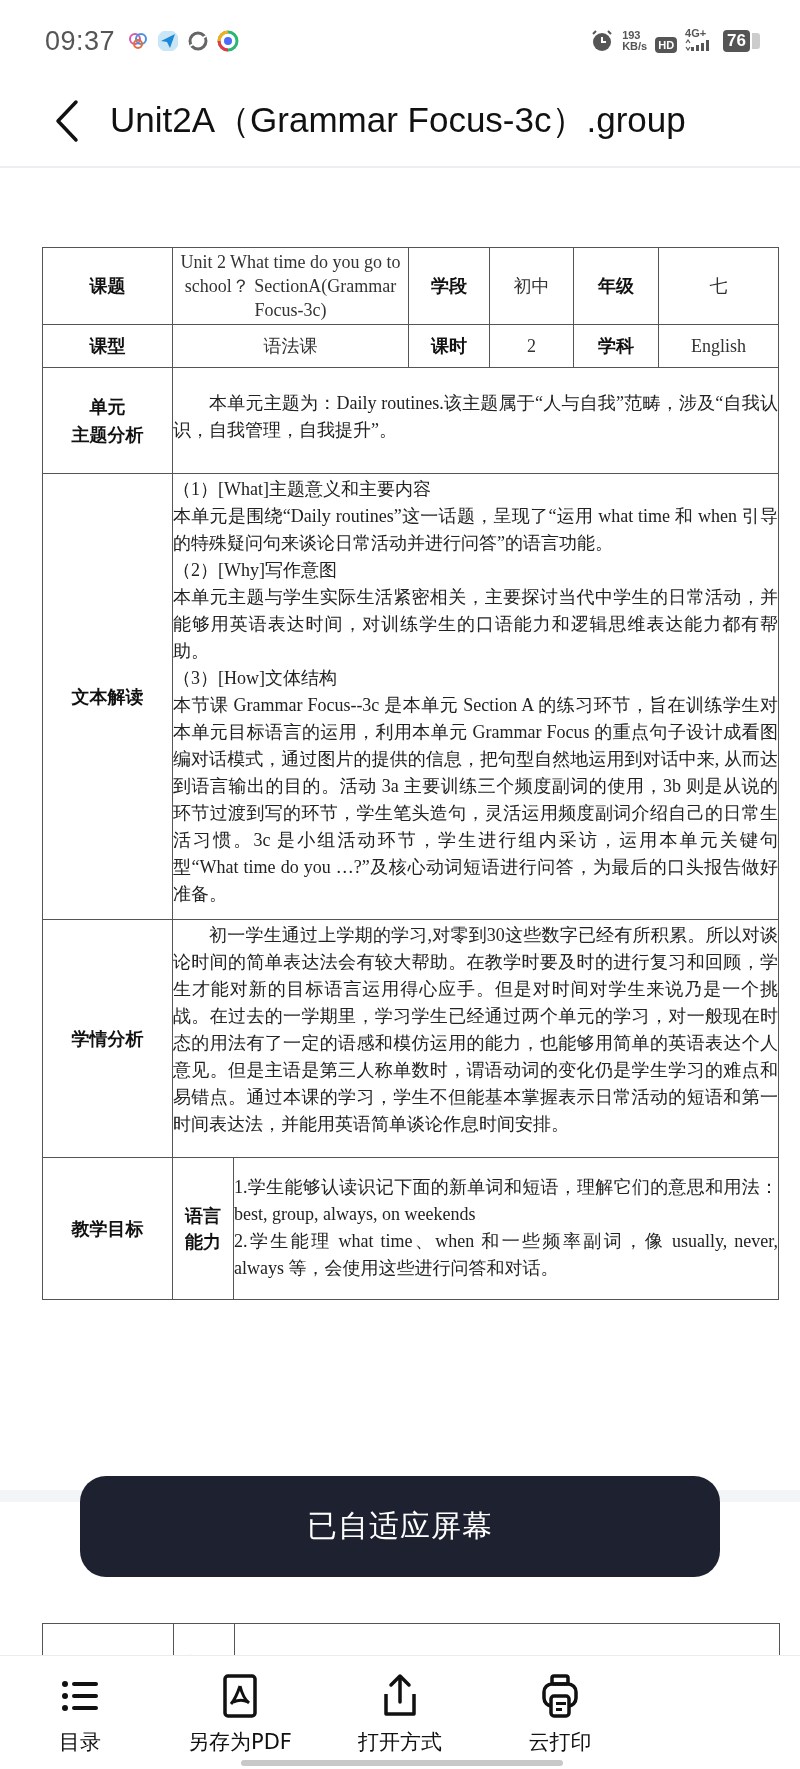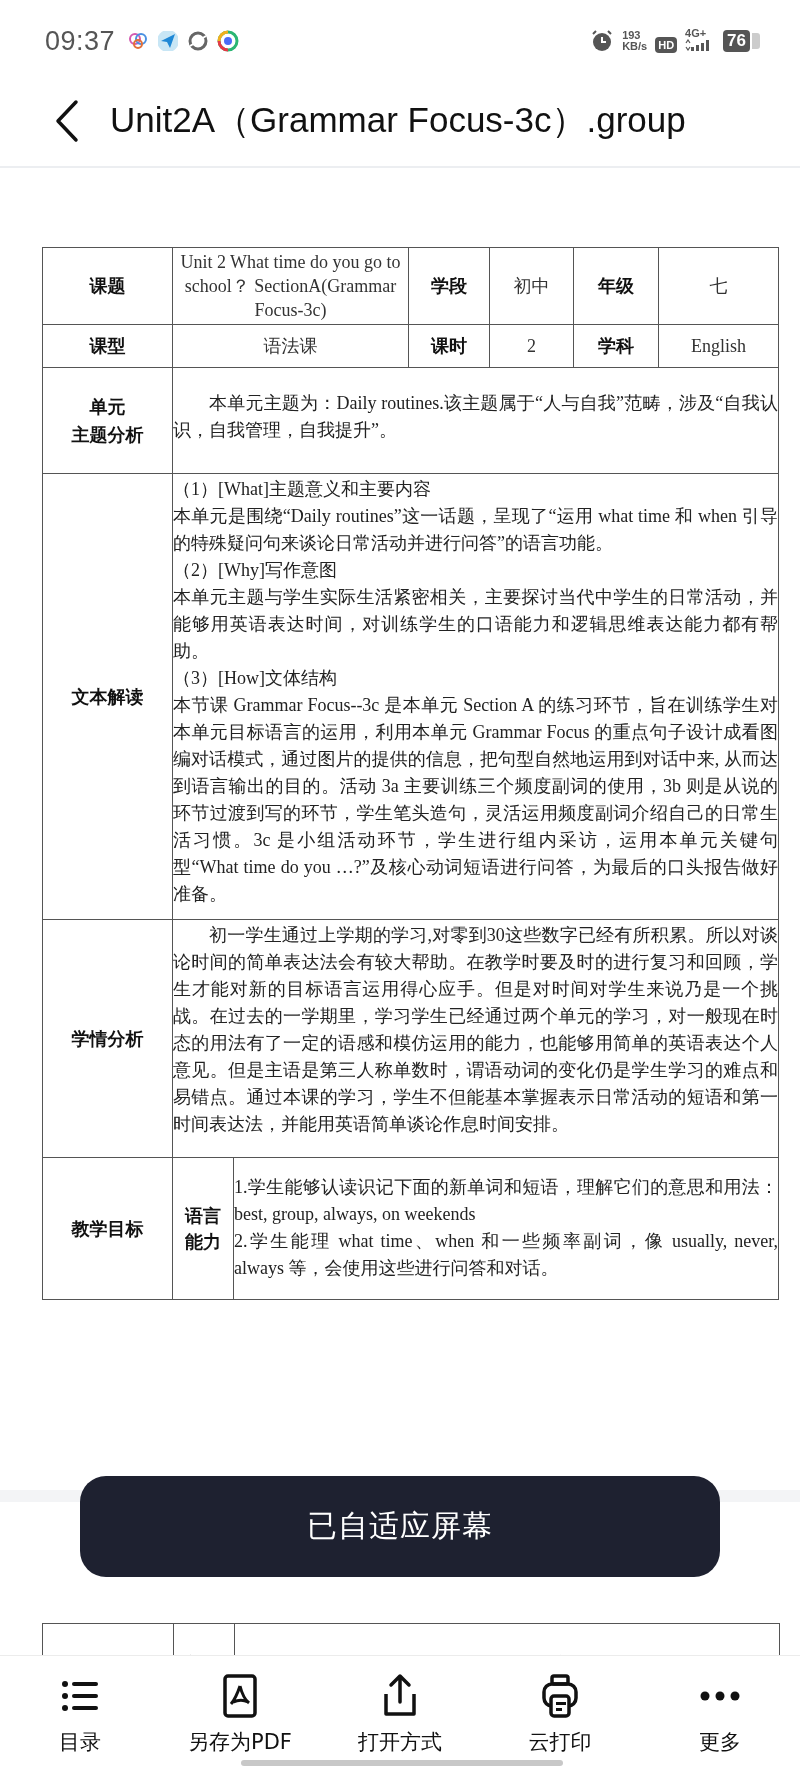--- a/index.html
+++ b/index.html
@@ -205,23 +205,15 @@
   <div class="bb-item" style="left:490px;">
     <svg class="bb-icon" viewBox="0 0 48 48">
         <rect x="16" y="4" width="16" height="8" rx="2" fill="none" stroke="#111" stroke-width="3.5"></rect>
         <rect x="8" y="12" width="32" height="22" rx="8" fill="none" stroke="#111" stroke-width="3.5"></rect>
         <rect x="15" y="24" width="18" height="20" rx="3" fill="#fff" stroke="#111" stroke-width="3.5"></rect>
         <rect x="20" y="30" width="10" height="3" fill="#111"></rect>
         <rect x="20" y="36" width="6" height="3" fill="#111"></rect>
       </svg>
     <span class="bb-label">云打印</span>
   </div>
-  <div class="bb-item" style="left:650px;">
-    <svg class="bb-icon" viewBox="0 0 48 48">
-        <circle cx="9" cy="24" r="4.5" fill="#111"></circle>
-        <circle cx="24" cy="24" r="4.5" fill="#111"></circle>
-        <circle cx="39" cy="24" r="4.5" fill="#111"></circle>
-      </svg>
-    <span class="bb-label">更多</span>
-  </div>
 </div>
 
 <div class="home-ind"></div>
 
 </body></html>

